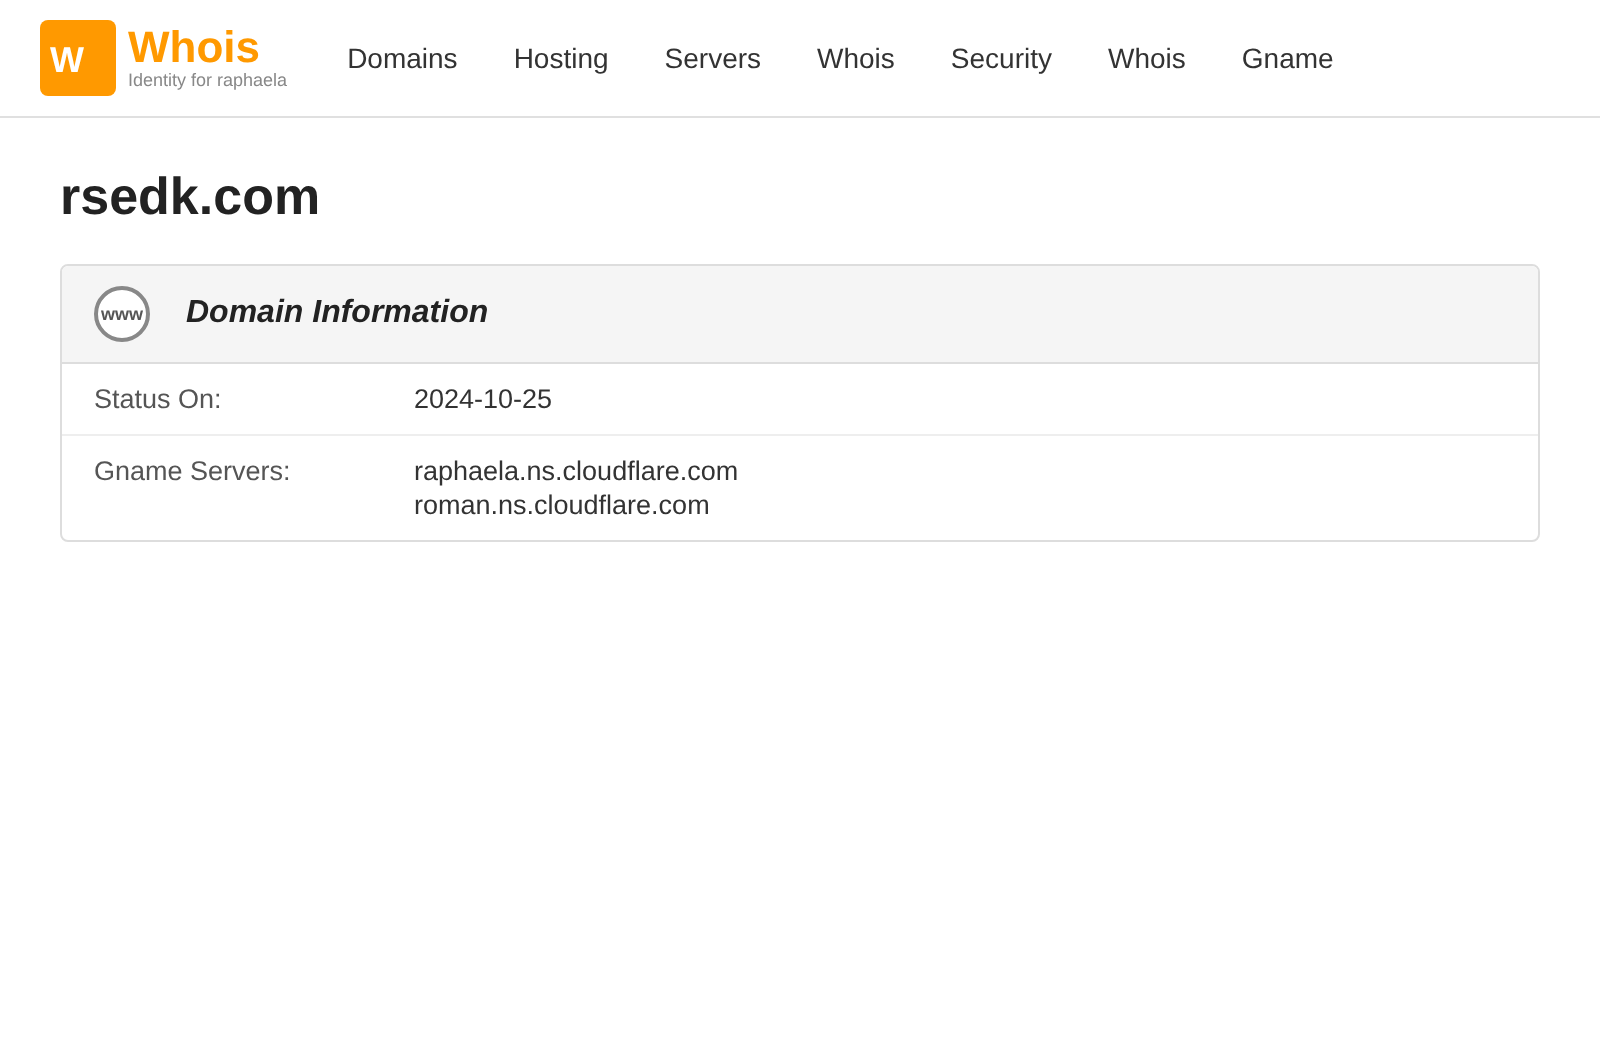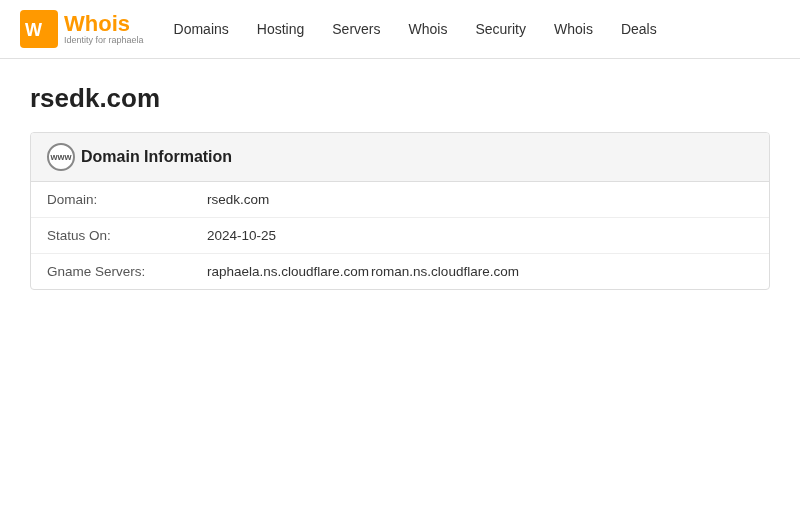--- a/index.html
+++ b/index.html
@@ -67,41 +67,42 @@
       border: 1px solid #ddd;
       border-radius: 4px;
       overflow: hidden;
       background: #fff;
     }
     .card-header {
       background: #f5f5f5;
       padding: 10px 16px;
       display: flex;
       align-items: center;
-      gap: 6px;
+      gap: 18px;
       border-bottom: 1px solid #ddd;
     }
     .www-icon {
       width: 28px;
       height: 28px;
       border-radius: 50%;
       background: #fff;
       border: 2px solid #888;
       display: flex;
       align-items: center;
       justify-content: center;
       font-size: 9px;
       font-weight: bold;
       color: #555;
       flex-shrink: 0;
     }
     .card-header-title {
       font-size: 16px;
       font-weight: bold;
       color: #222;
+      font-style: italic;
     }
 
     
     .info-table {
       width: 100%;
       border-collapse: collapse;
     }
     .info-table tr {
       border-bottom: 1px solid #eee;
     }
@@ -126,21 +127,21 @@
     .highlighted-date {
       border: 2px solid #cc0000;
       display: inline-block;
       padding: 2px 8px;
       border-radius: 2px;
       color: #333;
     }
 
     .nameservers-list {
       display: flex;
-      flex-direction: row;
+      flex-direction: column;
       gap: 2px;
     }
   </style>
 </head>
 <body>
 
 <header class="header">
   <div class="logo-area">
 
     <svg class="logo-icon" viewBox="0 0 38 38" xmlns="http://www.w3.org/2000/svg">
@@ -152,38 +153,34 @@
       <span class="logo-tagline">Identity for raphaela</span>
     </div>
   </div>
   <nav>
     <a href="#">Domains</a>
     <a href="#">Hosting</a>
     <a href="#">Servers</a>
     <a href="#">Whois</a>
     <a href="#">Security</a>
     <a href="#">Whois</a>
-    <a href="#">Deals</a>
+    <a href="#">Gname</a>
   </nav>
 </header>
 
 <main class="page-content">
   <h1 class="domain-title">rsedk.com</h1>
 
   <div class="card">
     <div class="card-header">
       <div class="www-icon">www</div>
       <span class="card-header-title">Domain Information</span>
     </div>
     <table class="info-table">
       <tbody>
-        <tr>
-          <td>Domain:</td>
-          <td>rsedk.com</td>
-        </tr>
         <tr>
           <td>Status On:</td>
           <td>2024-10-25</td>
         </tr>
         <tr>
           <td>Gname Servers:</td>
           <td>
             <div class="nameservers-list">
               <span>raphaela.ns.cloudflare.com</span>
               <span>roman.ns.cloudflare.com</span>

